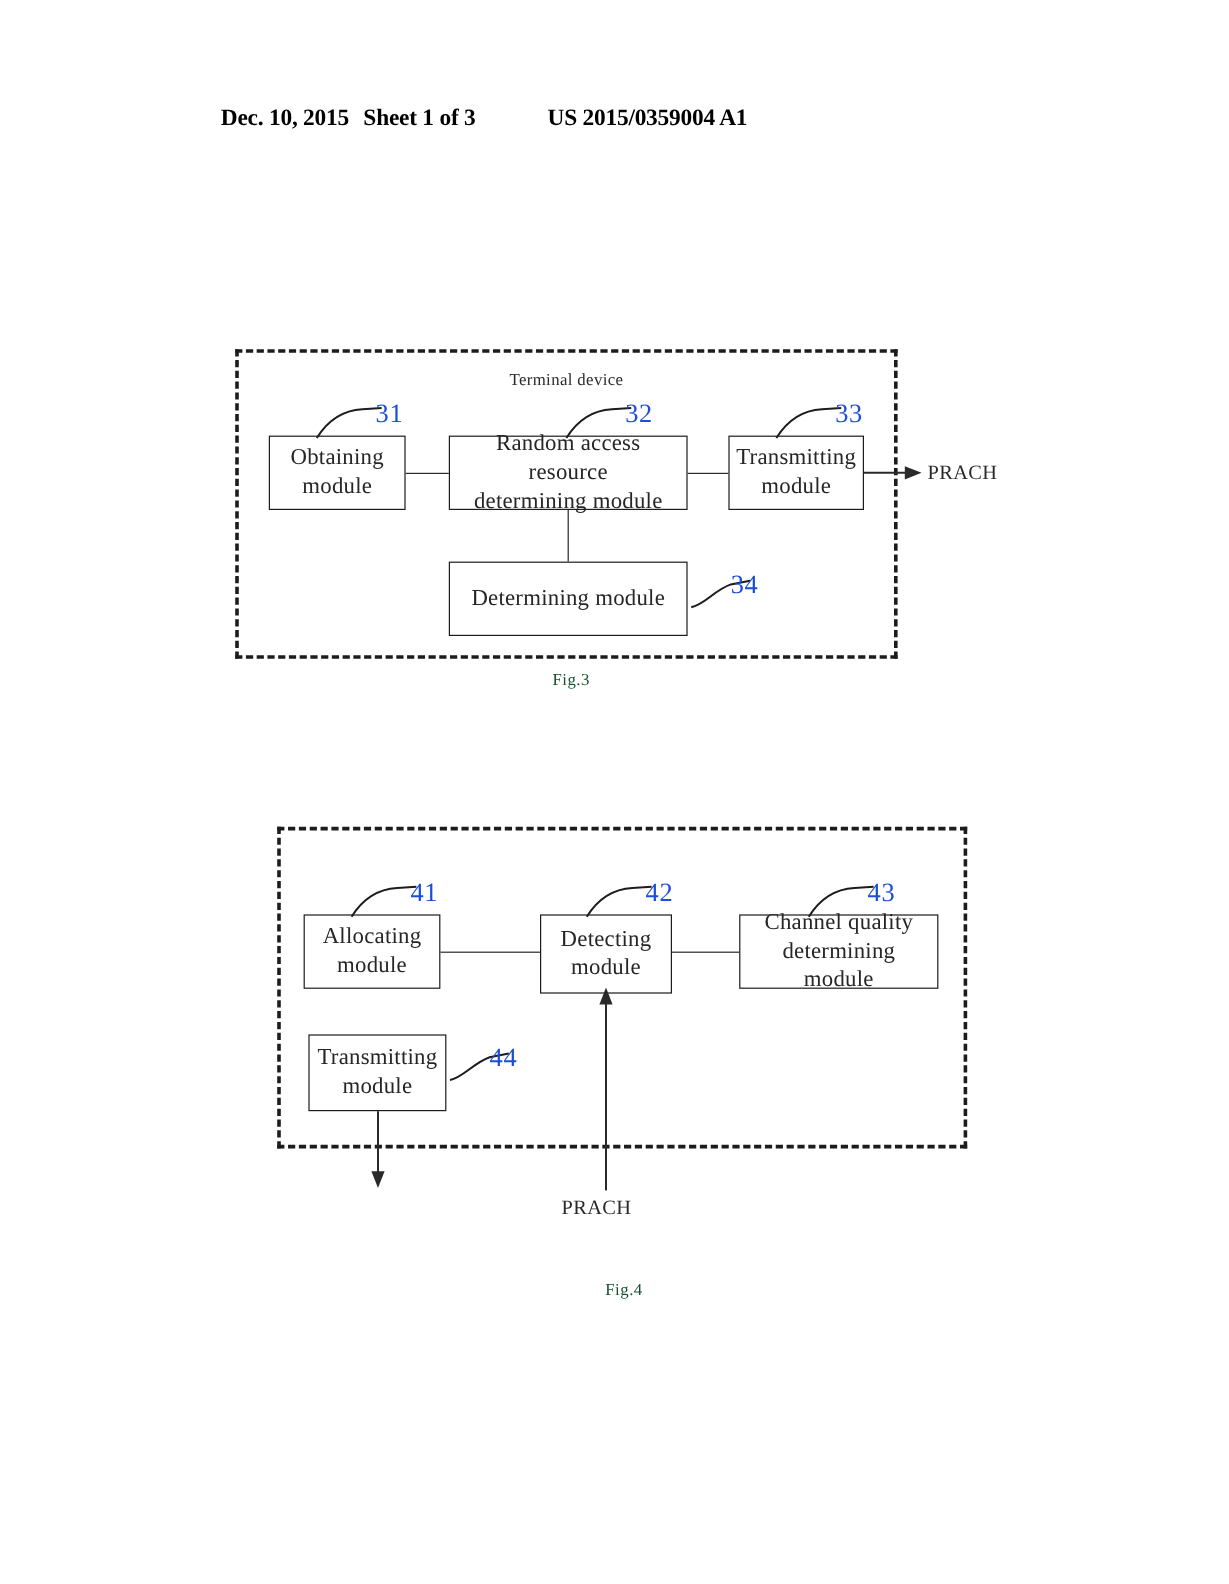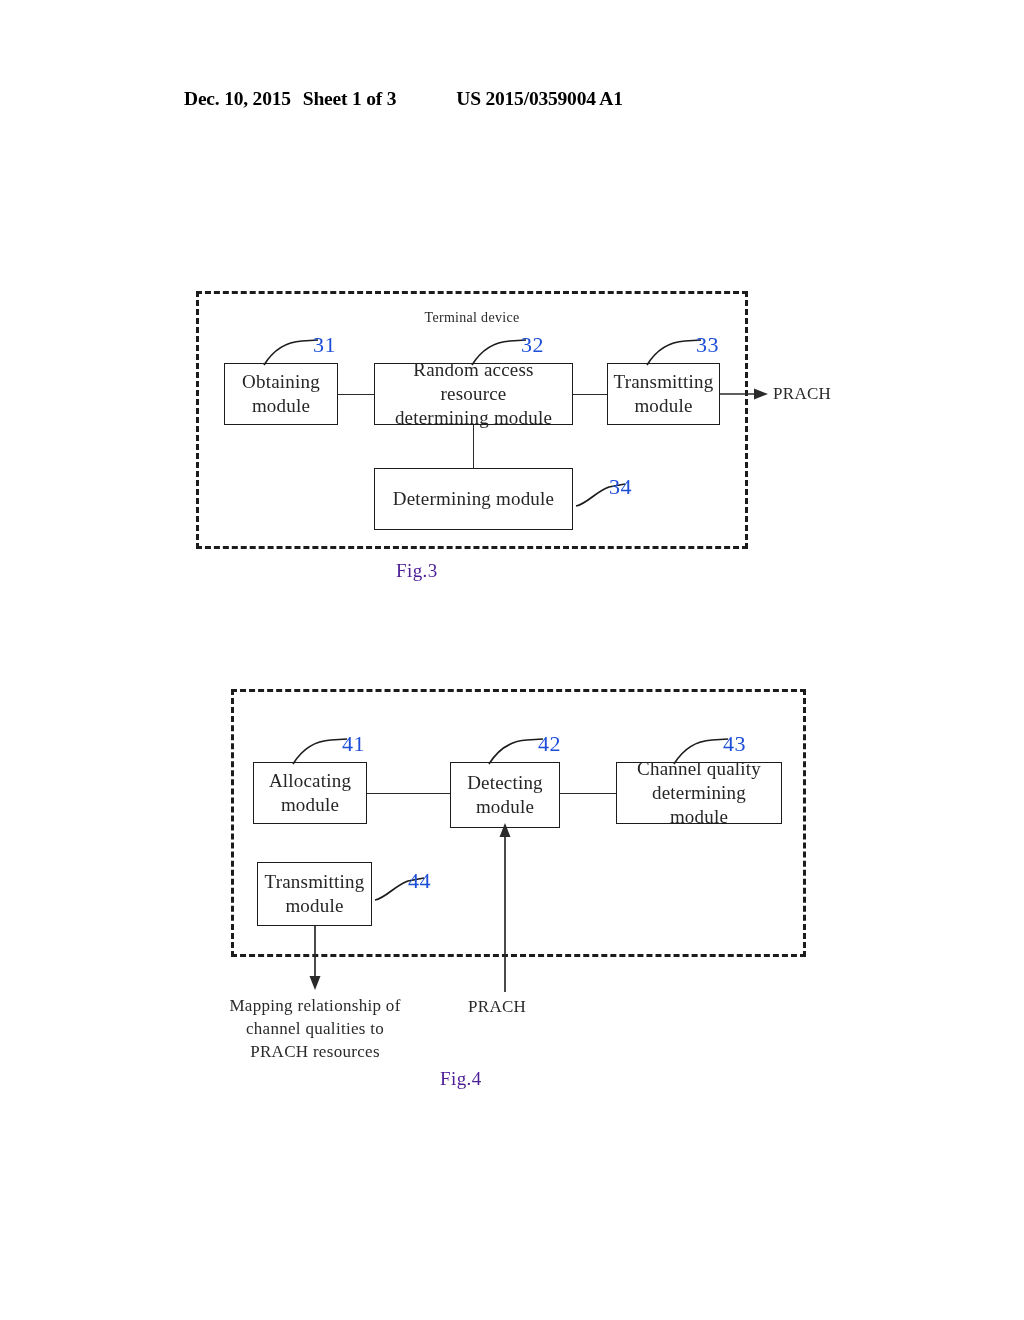--- a/index.html
+++ b/index.html
@@ -101,24 +101,24 @@
     white-space: nowrap;
   }
   .flow-label.multiline {
     white-space: normal;
     text-align: center;
     line-height: 1.34;
   }
 
   .fig-caption {
     position: absolute;
-    font-size: 19px;
-    color: #4c1d95;
+    font-size: 14px;
+    color: #14532d;
     letter-spacing: 0.4px;
-    text-align: left;
+    text-align: center;
   }
 
   .arrow-svg { position: absolute; overflow: visible; }
 </style>
 </head>
 <body>
 
 <div class="page-header">
   <span class="hdr-mid">Dec. 10, 2015</span>
   <span class="hdr-sheet">Sheet 1 of 3</span>
@@ -220,21 +220,20 @@
   </svg>
   <div class="ref-num" style="left:408px; top:868px;">44</div>
 
   <div class="conn-h" style="left:367px; top:793px; width:83px;"></div>
   <div class="conn-h" style="left:560px; top:793px; width:56px;"></div>
 
   <svg class="arrow-svg" style="left:303px; top:926px; width:24px; height:66px;" viewBox="0 0 24 66">
     <line x1="12" y1="0" x2="12" y2="54" stroke="#2a2a2a" stroke-width="1.7"></line>
     <polygon points="12,64 6.5,50 17.5,50" fill="#2a2a2a"></polygon>
   </svg>
-  <div class="flow-label multiline" style="left:215px; top:995px; width:200px;">Mapping relationship of channel qualities to PRACH resources</div>
 
   <svg class="arrow-svg" style="left:493px; top:820px; width:24px; height:172px;" viewBox="0 0 24 172">
     <line x1="12" y1="172" x2="12" y2="14" stroke="#2a2a2a" stroke-width="1.7"></line>
     <polygon points="12,3 6.5,17 17.5,17" fill="#2a2a2a"></polygon>
   </svg>
   <div class="flow-label" style="left:468px; top:997px;">PRACH</div>
 
   <div class="fig-caption" style="left:440px; top:1068px; width:160px;">Fig.4</div>
 </div>
 

